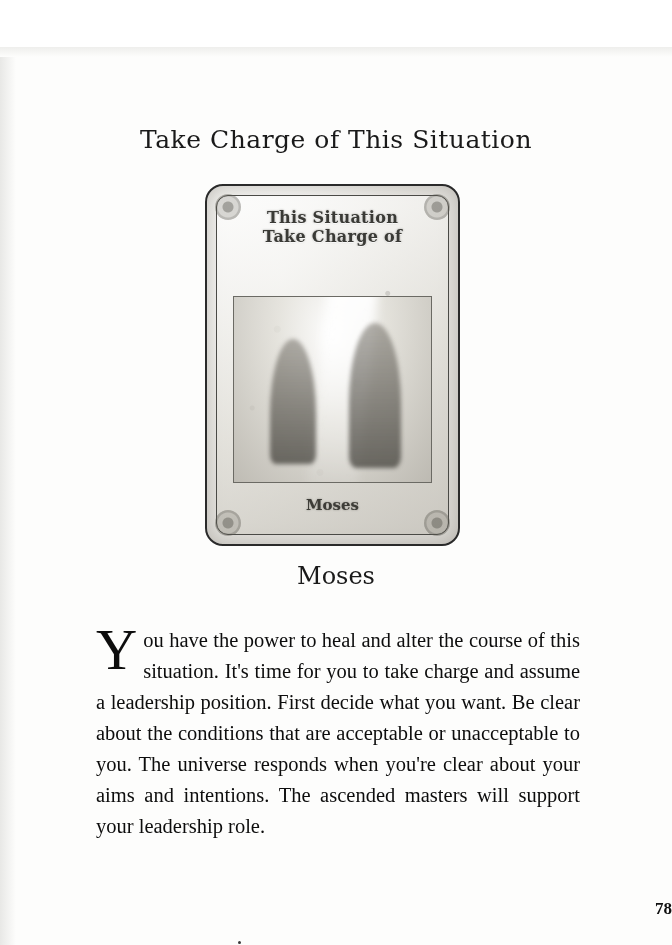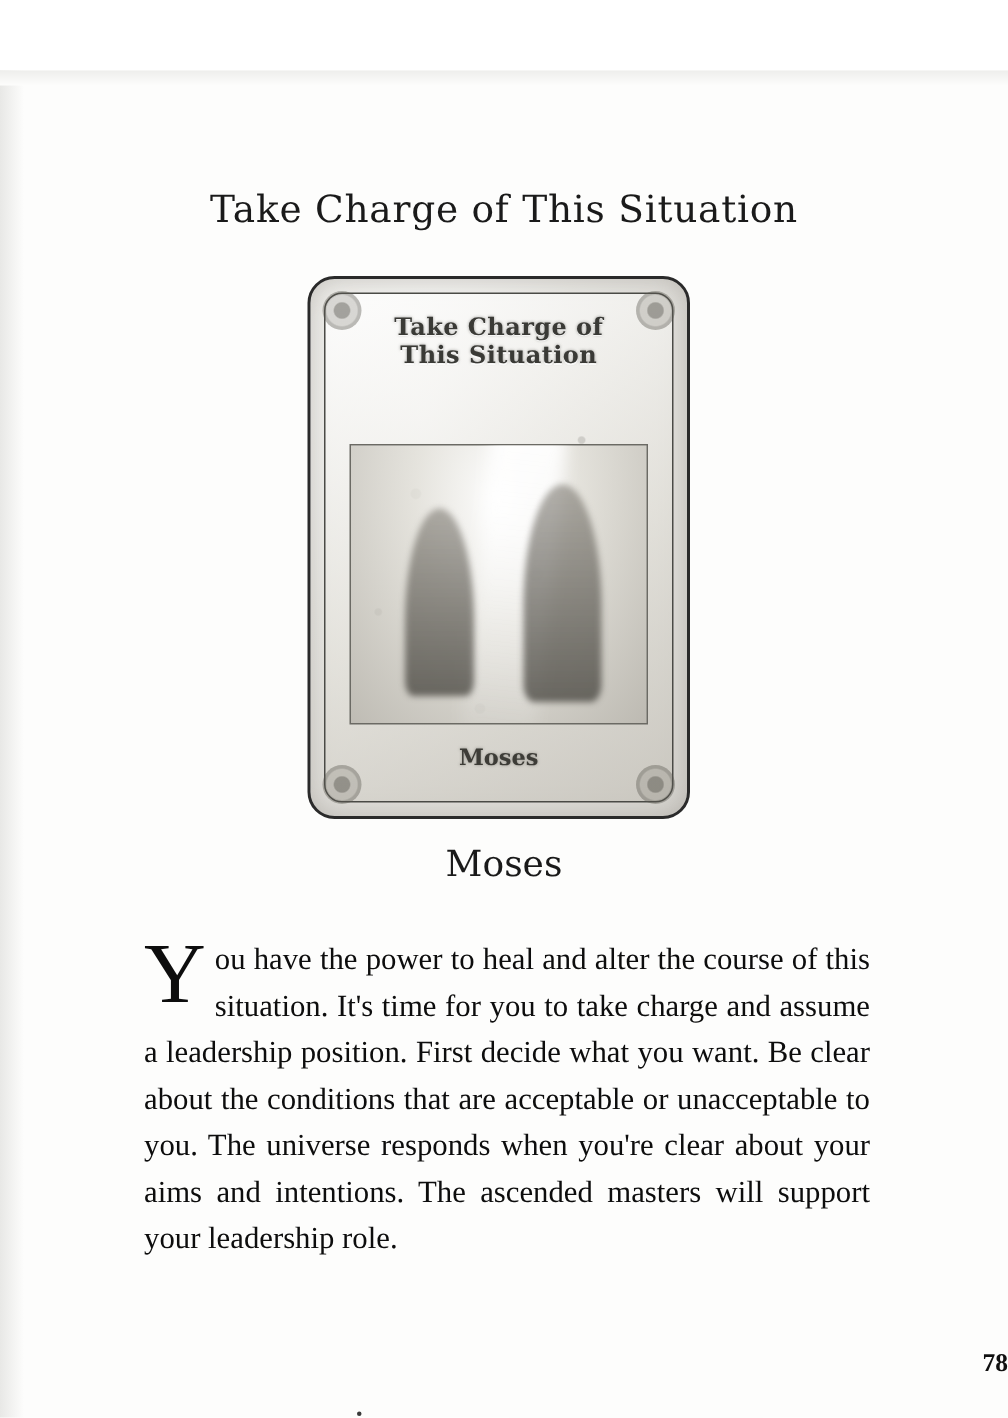--- a/index.html
+++ b/index.html
@@ -240,22 +240,22 @@
   <div class="scan-edge-bottom"></div>
 
   <div class="card-title">Take Charge of This Situation</div>
 
   <div class="card-wrap">
     <div class="card-outer">
       <div class="card-inner-frame"></div>
       <div class="card-noise"></div>
 
       <div class="card-heading">
+        <div>This Situation</div>
         <div>Take Charge of</div>
-        <div>This Situation</div>
       </div>
 
       <div class="card-art">
         <div class="beam"></div>
         <div class="figure-a"></div>
         <div class="figure-b"></div>
       </div>
 
       <div class="card-caption">Moses</div>
 

